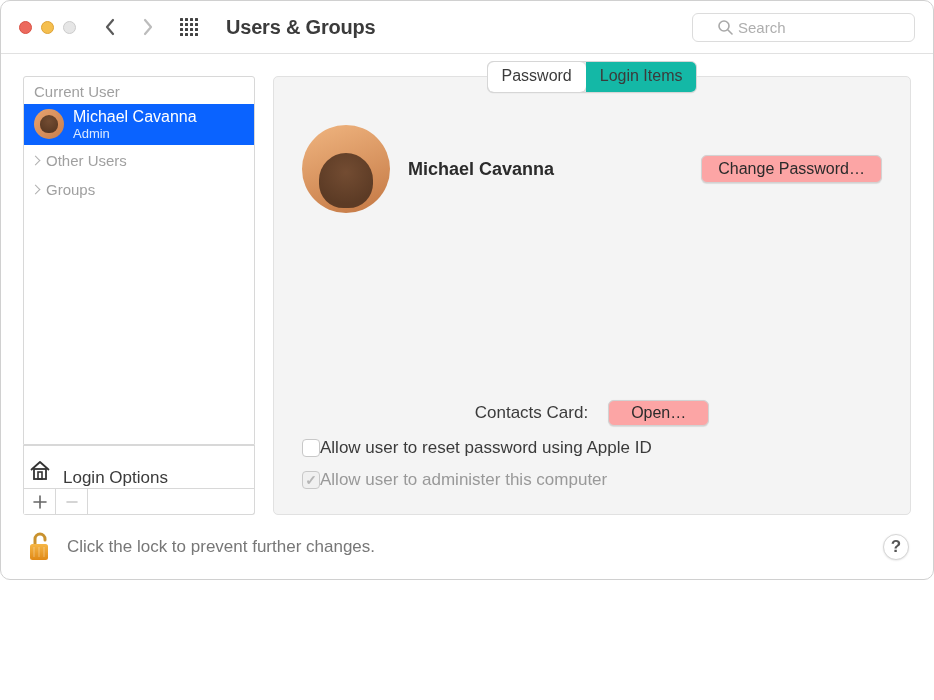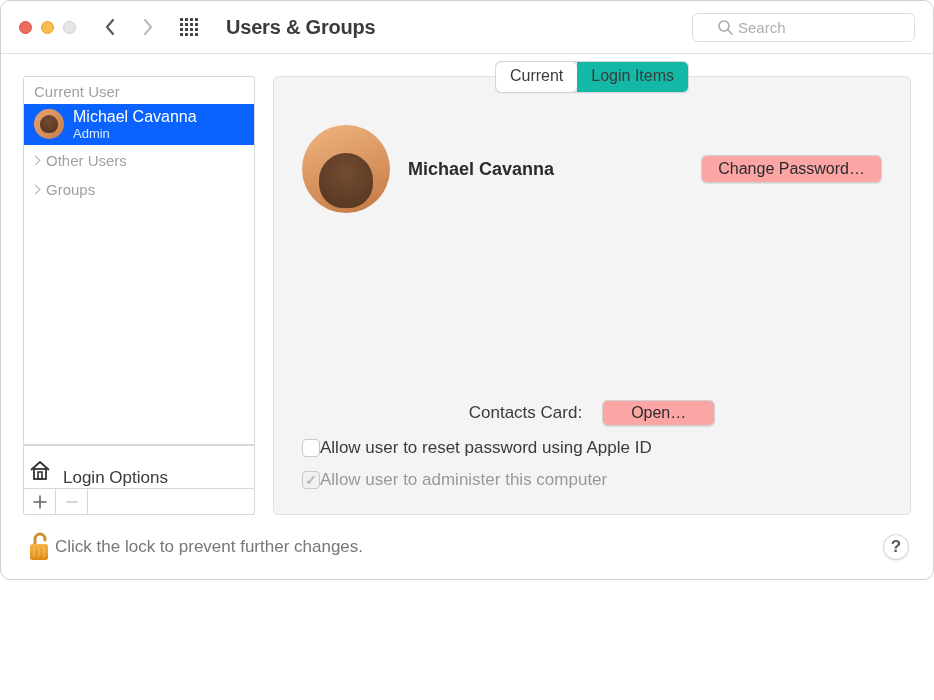--- a/index.html
+++ b/index.html
@@ -260,21 +260,21 @@
     }
     .chk.disabled { background: #f0f0f0; }
     .chk.clickable { cursor: pointer; }
 
     
     .footer-row {
       height: 64px;
       display: flex;
       align-items: center;
       padding: 0 24px;
-      gap: 2px;
+      gap: 14px;
     }
     .lock-msg { font-size: 17px; color: #777; }
     .help-btn {
       margin-left: auto;
       width: 26px; height: 26px;
       border-radius: 50%;
       background: #fff;
       border: 0.5px solid #d6d6d6;
       box-shadow: 0 0.5px 2px rgba(0,0,0,0.12);
       display: flex; align-items: center; justify-content: center;
@@ -390,38 +390,38 @@
             <svg width="14" height="14" viewBox="0 0 14 14">
                 <path d="M2 7 H12" stroke="#c8c8c8" stroke-width="1.6" stroke-linecap="round"></path>
               </svg>
           </button>
         </div>
       </div>
 
       <div class="detail-pane">
         <div class="tabs">
           <div class="tabs-inner">
-            <div class="tab active">Current</div>
+            <div class="tab active">Password</div>
             <div class="tab">Login Items</div>
           </div>
         </div>
         <div class="detail-body">
           <div class="user-header-row">
             <div class="avatar-lg">
               <div class="face face-lg"></div>
             </div>
             <div class="user-name-lg">Michael Cavanna</div>
             <div class="spacer-flex"></div>
             <button class="mac-button">Change Password…</button>
           </div>
 
           <div class="bottom-controls">
             <div class="contacts-row">
               <span class="cc-label">Contacts Card:</span>
-              <button class="mac-button" style="padding:3px 28px">Open…</button>
+              <button class="mac-button" style="padding:3px 22px">Open…</button>
             </div>
             <div class="check-row">
               <span class="chk clickable"></span>
               <span>Allow user to reset password using Apple ID</span>
             </div>
             <div class="check-row disabled">
               <span class="chk checked disabled"></span>
               <span>Allow user to administer this computer</span>
             </div>
           </div>

